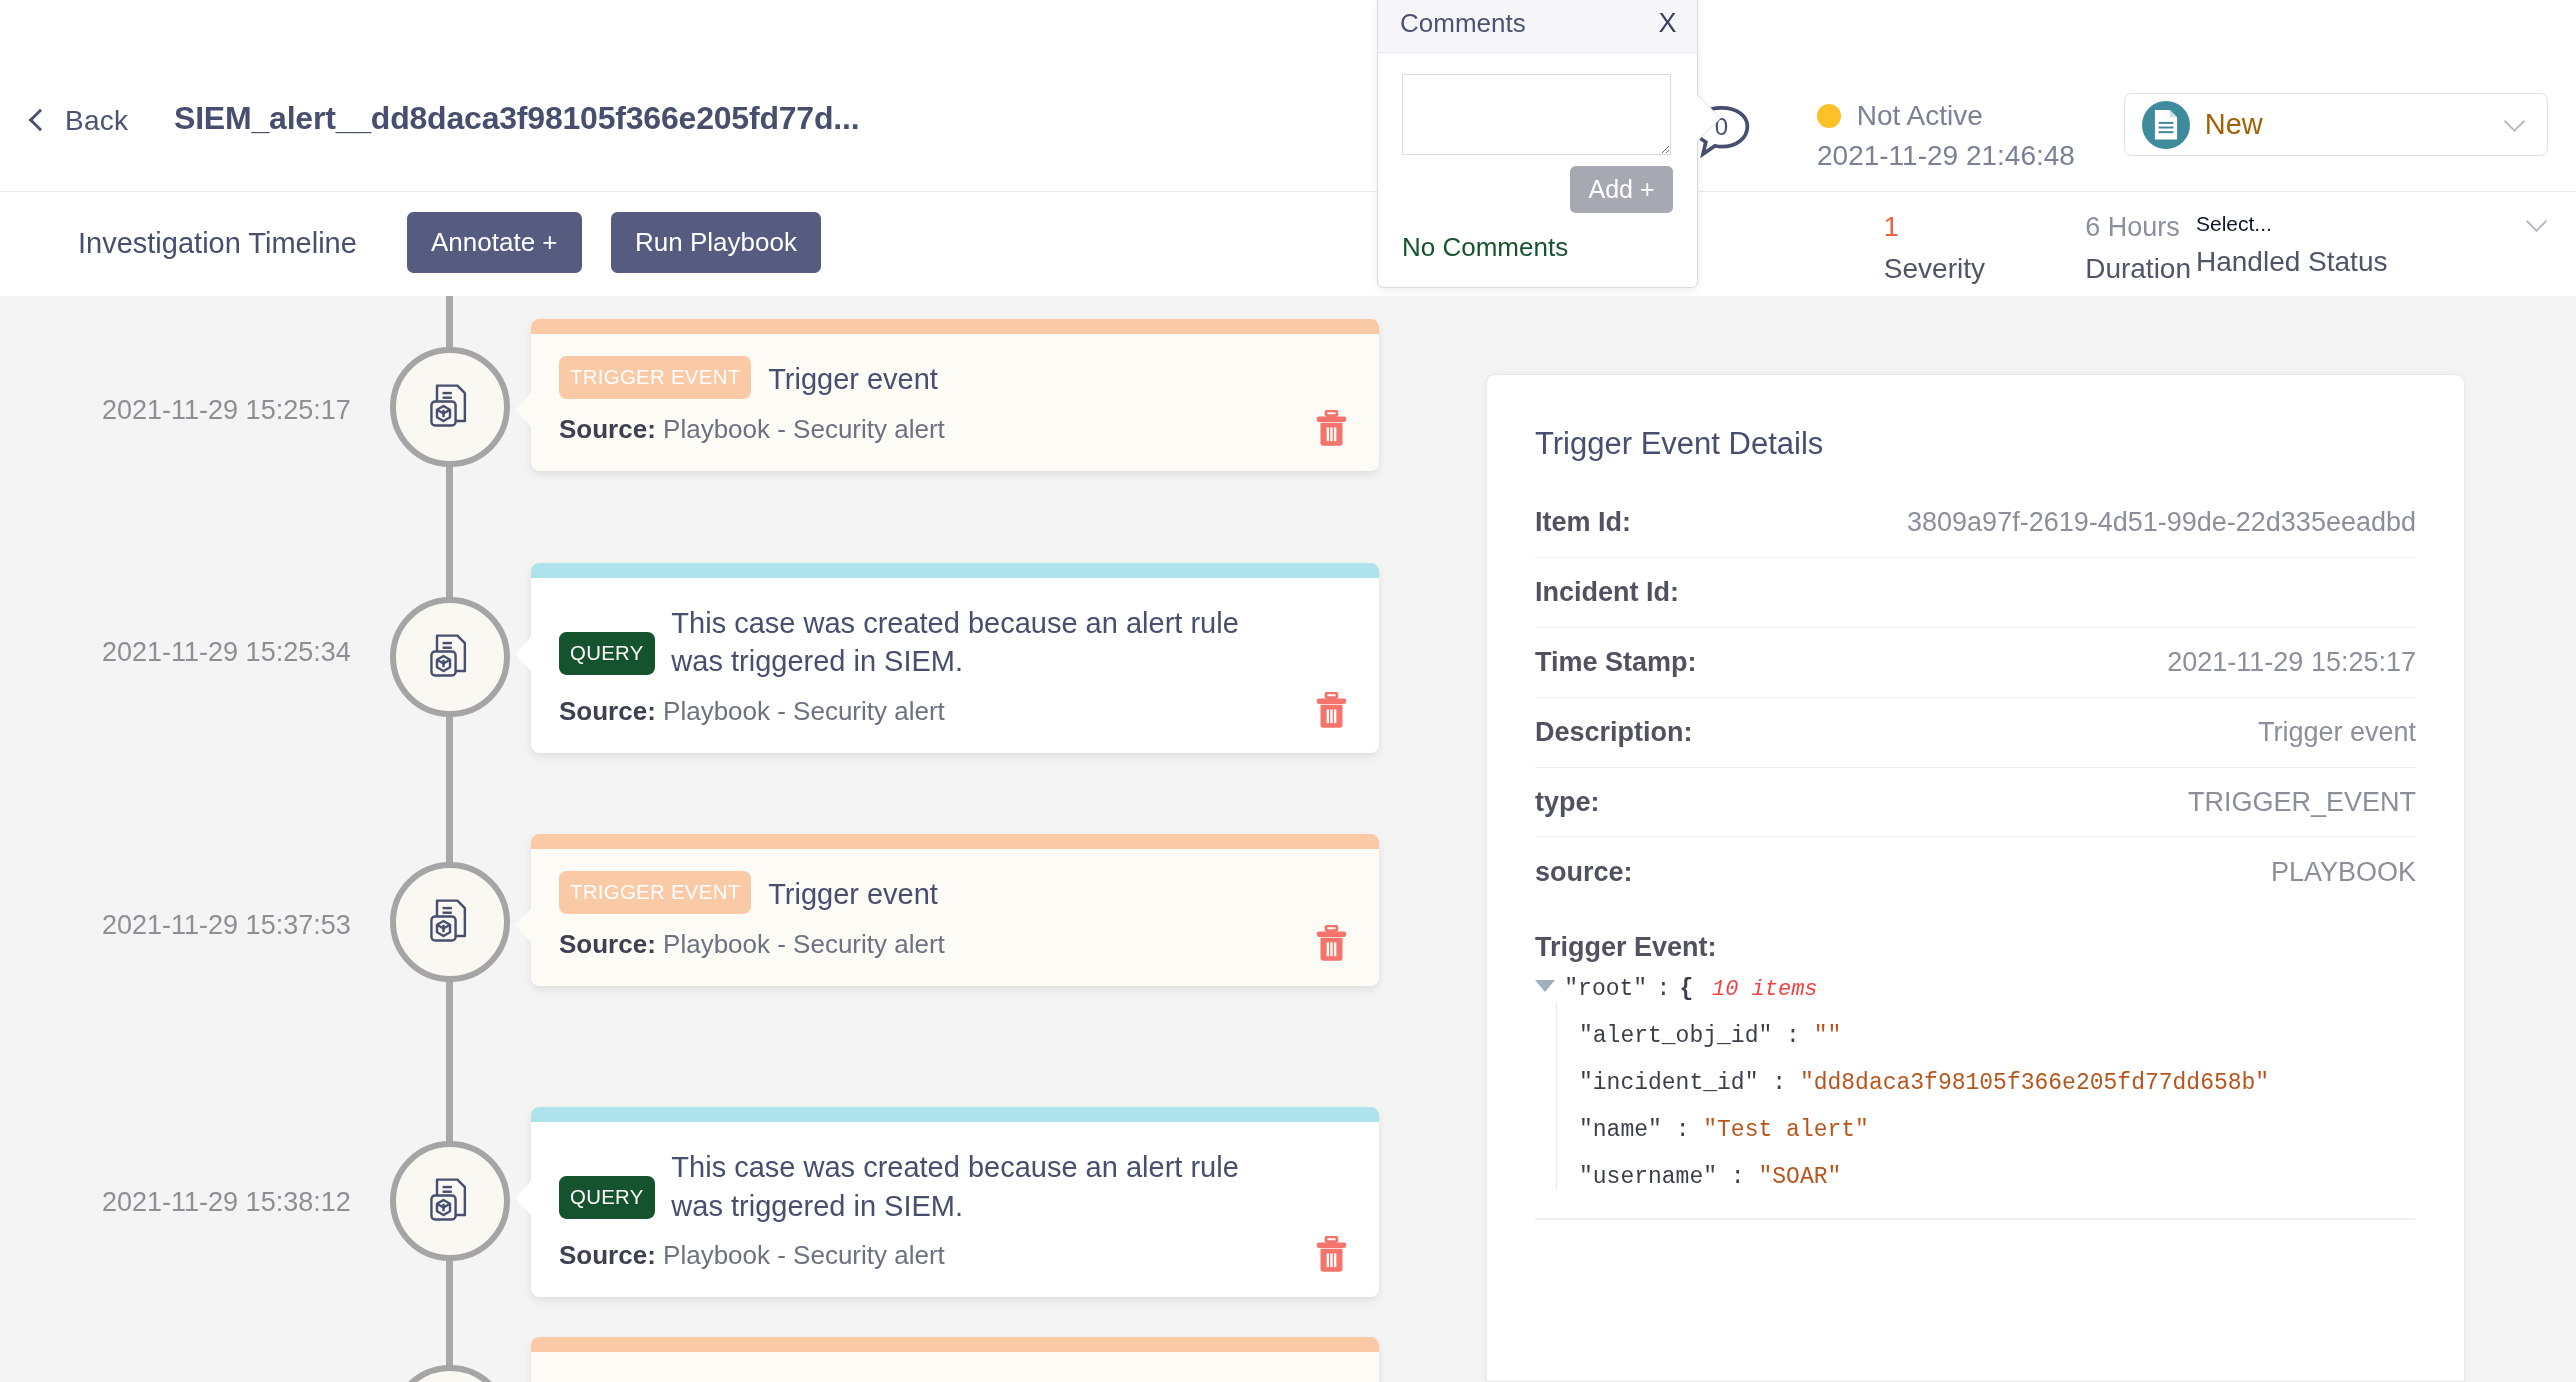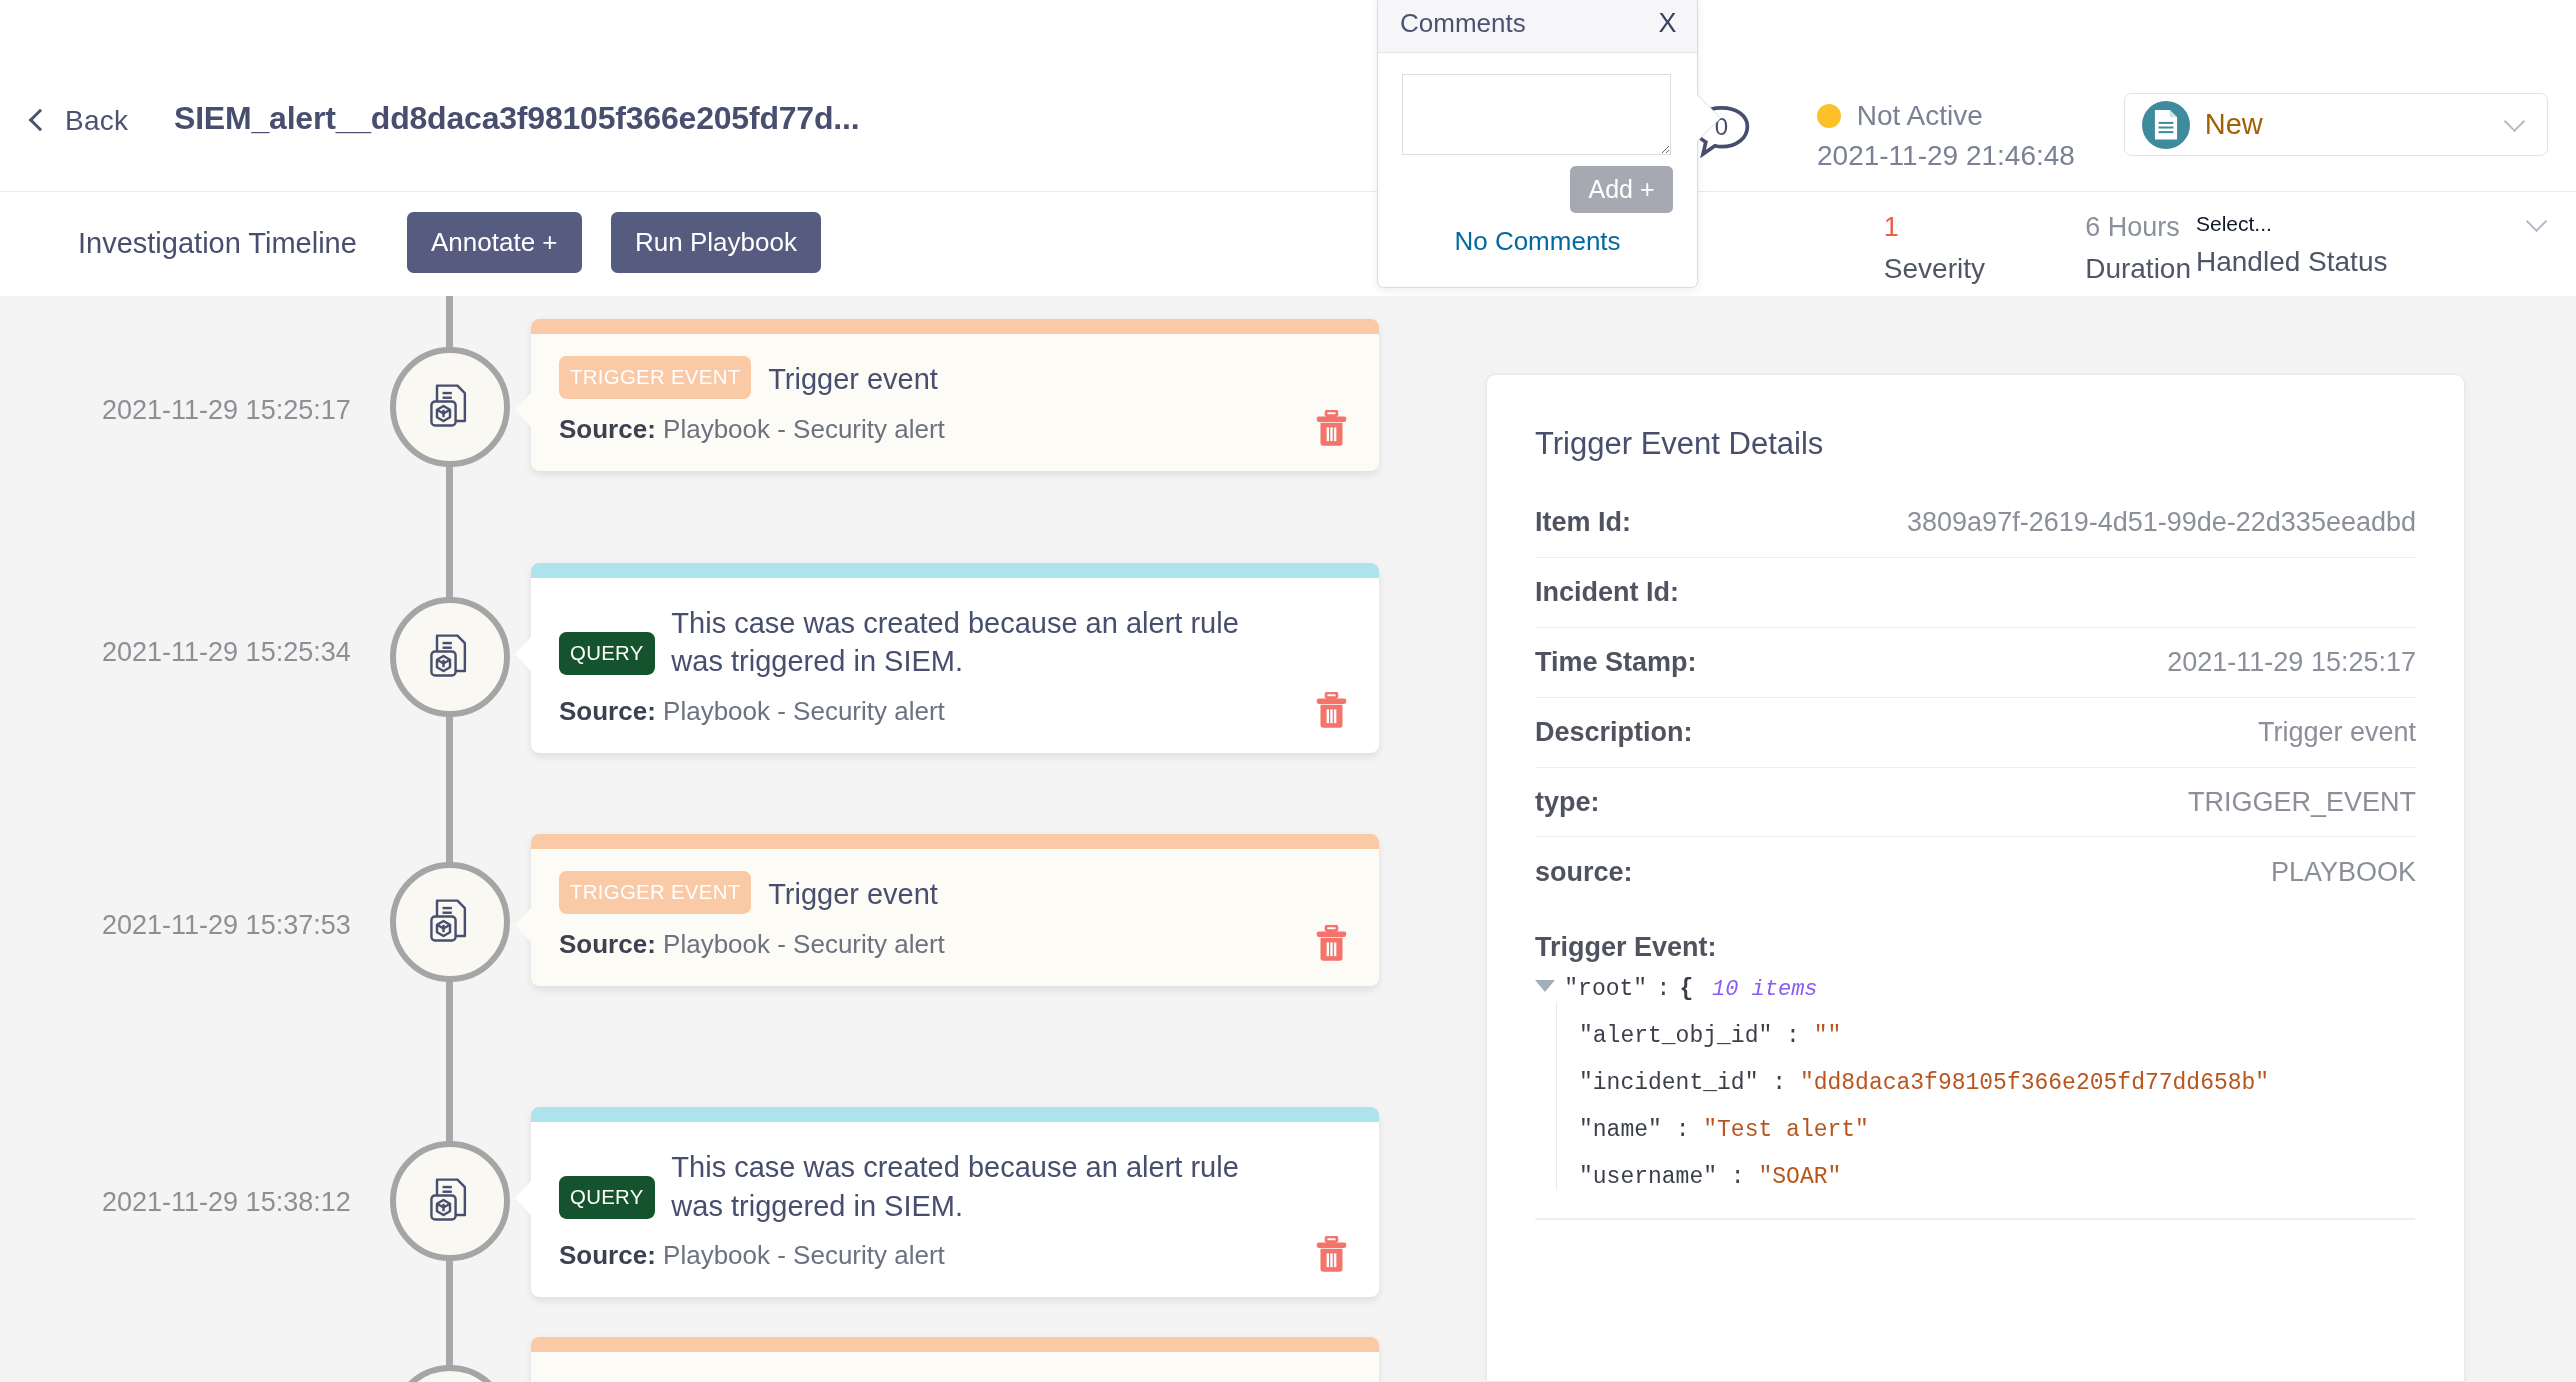--- a/index.html
+++ b/index.html
@@ -121,21 +121,21 @@
     width: 269px; height: 81px; border: 1.9px solid #ddd; background: #fff;
     resize: both; display: block;
     font-family: "Liberation Sans", sans-serif; font-size: 20.4px;
   }
   .cp-addrow { display: flex; justify-content: flex-end; margin-top: 11px; }
   .cp-add {
     background: #a6a9b2; color: #fff; border: none; border-radius: 5.6px;
     font-family: "Liberation Sans", sans-serif; font-size: 25px;
     padding: 9.3px 18.5px; cursor: pointer;
   }
-  .cp-none { margin-top: 13px; font-size: 26px; color: #0369a1; text-align: center; }
+  .cp-none { margin-top: 19px; font-size: 26px; color: #14532d; }
   .cp-tail {
     position: absolute; right: -23px; top: 100px;
     width: 0; height: 0;
     border-top: 23px solid transparent; border-bottom: 23px solid transparent;
     border-left: 23px solid #ffffff;
     filter: drop-shadow(1.9px 0 0 #d7dae0);
   }
 
   
   .body-area {
@@ -229,21 +229,21 @@
   }
   .jt-root { display: flex; align-items: center; gap: 9.3px; }
   .jt-caret {
     width: 0; height: 0; margin-top: -7.4px;
     border-left: 10.2px solid transparent; border-right: 10.2px solid transparent;
     border-top: 12px solid #9fb0bb;
     cursor: pointer;
   }
   .jt-key { color: #3b3f4a; }
   .jt-brace { color: #3b3f4a; font-weight: bold; }
-  .jt-count { color: #8b5cf6; font-style: italic; font-size: 22px; margin-left: 9.3px; }
+  .jt-count { color: #ef4444; font-style: italic; font-size: 22px; margin-left: 9.3px; }
   .jt-children {
     margin-left: 21px; padding-left: 22px; border-left: 1.9px solid #e9eaec;
   }
   .jt-item { padding: 21px 0 0 0; white-space: nowrap; }
   .jt-val { color: #b8551d; }
   .jt-colon { color: #3b3f4a; }
   .jt-rule {
     margin: 28px 0 0 48px; width: 880px; height: 1.9px; background: #edeef0;
   }
 </style>

